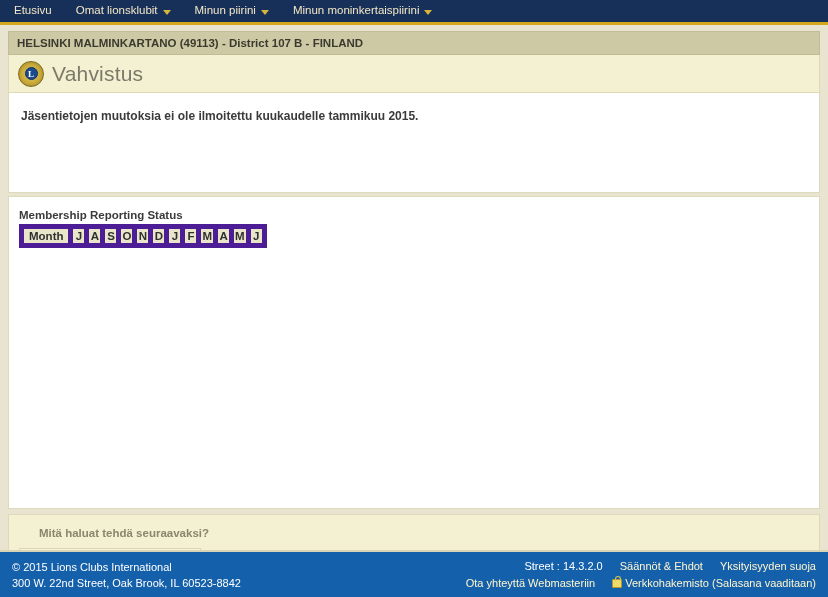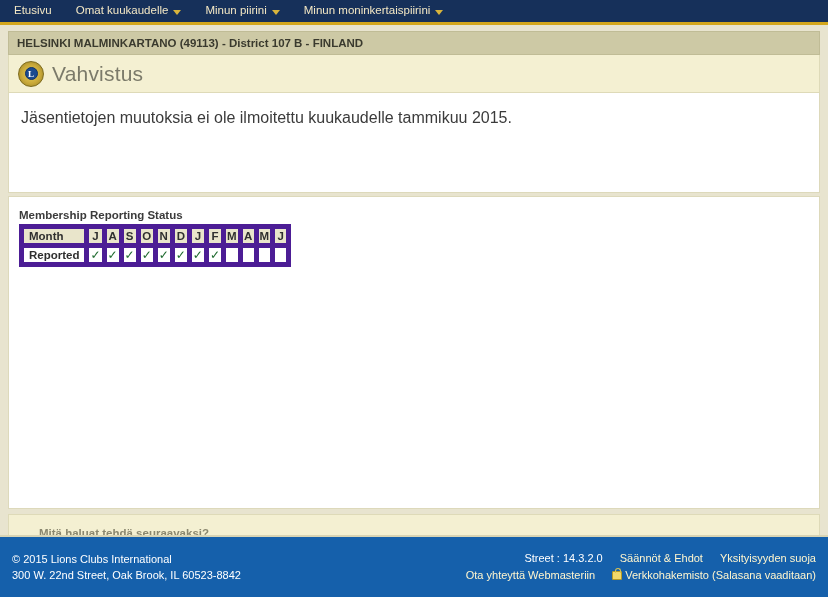--- a/index.html
+++ b/index.html
@@ -109,22 +109,22 @@
 
   .msg-panel {
     background: #ffffff;
     border: 1px solid #ddd9bb;
     border-top: none;
     height: 100px;
     box-sizing: border-box;
     padding: 16px 12px 0 12px;
   }
   .msg-text {
-    font-size: 16px;
-    font-weight: normal;
+    font-size: 12px;
+    font-weight: bold;
     color: #3b3b3b;
   }
 
   .content-panel {
     background: #ffffff;
     border: 1px solid #ddd9bb;
     height: 313px;
     box-sizing: border-box;
     padding: 12px 10px 0 10px;
     margin-top: 3px;
@@ -190,21 +190,21 @@
     cursor: pointer;
     text-align: left;
     font-family: "Liberation Sans", sans-serif;
   }
 
   
   .footer {
     position: absolute;
     left: 0; bottom: 0;
     width: 828px;
-    height: 62px;
+    height: 47px;
     background: #1560ab;
     border-top: 2px solid #d8d4b4;
     box-sizing: border-box;
     display: flex;
     justify-content: space-between;
     align-items: center;
     padding: 0 12px;
     color: #ffffff;
     font-size: 11px;
   }
@@ -238,21 +238,21 @@
   }
 </style>
 </head>
 <body>
 
 <div class="navbar">
   <div class="nav-item">
     <span>Etusivu</span>
   </div>
   <div class="nav-item">
-    <span>Omat kuukaudelle</span>
+    <span>Omat lionsklubit</span>
     <span class="caret"></span>
   </div>
   <div class="nav-item">
     <span>Minun piirini</span>
     <span class="caret"></span>
   </div>
   <div class="nav-item">
     <span>Minun moninkertaispiirini</span>
     <span class="caret"></span>
   </div>
@@ -285,35 +285,20 @@
             <td>O</td>
             <td>N</td>
             <td>D</td>
             <td>J</td>
             <td>F</td>
             <td>M</td>
             <td>A</td>
             <td>M</td>
             <td>J</td>
           </tr>
-        <tr class="data" id="mrs-body">
-            <td>Reported</td>
-            <td><span class="tick">✓</span></td>
-            <td><span class="tick">✓</span></td>
-            <td><span class="tick">✓</span></td>
-            <td><span class="tick">✓</span></td>
-            <td><span class="tick">✓</span></td>
-            <td><span class="tick">✓</span></td>
-            <td><span class="tick">✓</span></td>
-            <td><span class="tick">✓</span></td>
-            <td></td>
-            <td></td>
-            <td></td>
-            <td></td>
-          </tr>
       </tbody>
     </table>
   </div>
 
   <div class="next-panel">
     <div class="next-title">Mitä haluat tehdä seuraavaksi?</div>
     <button class="action-btn">Siirry kotisivulle</button>
   </div>
 
 </div>

